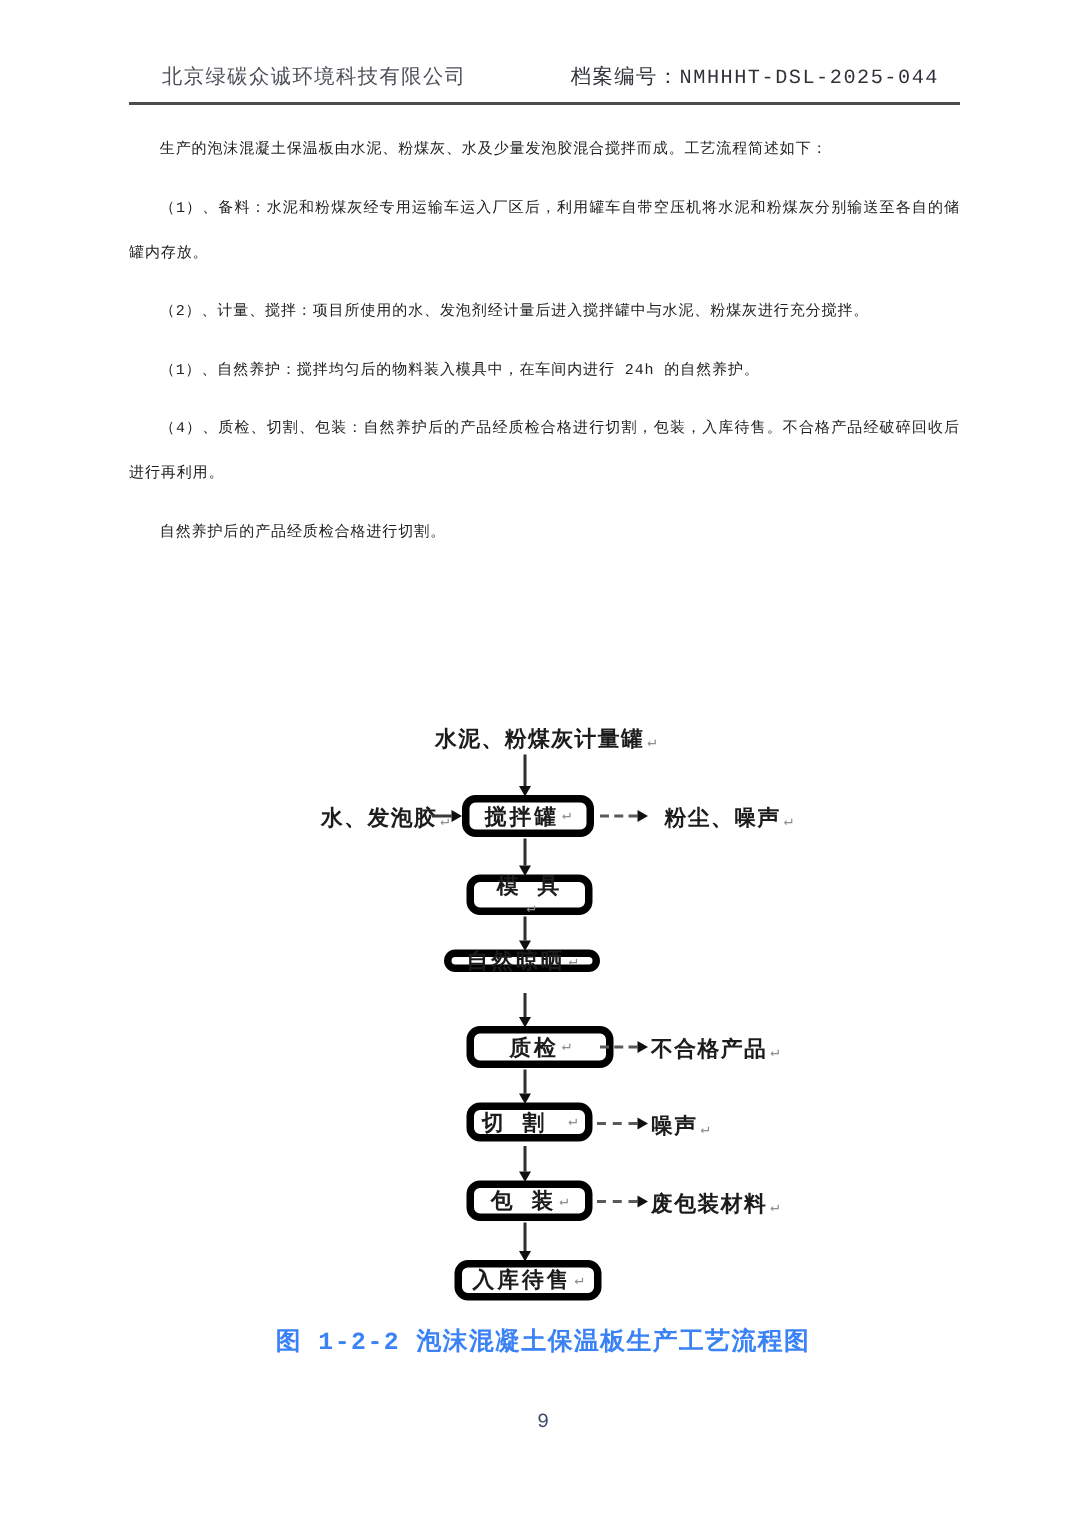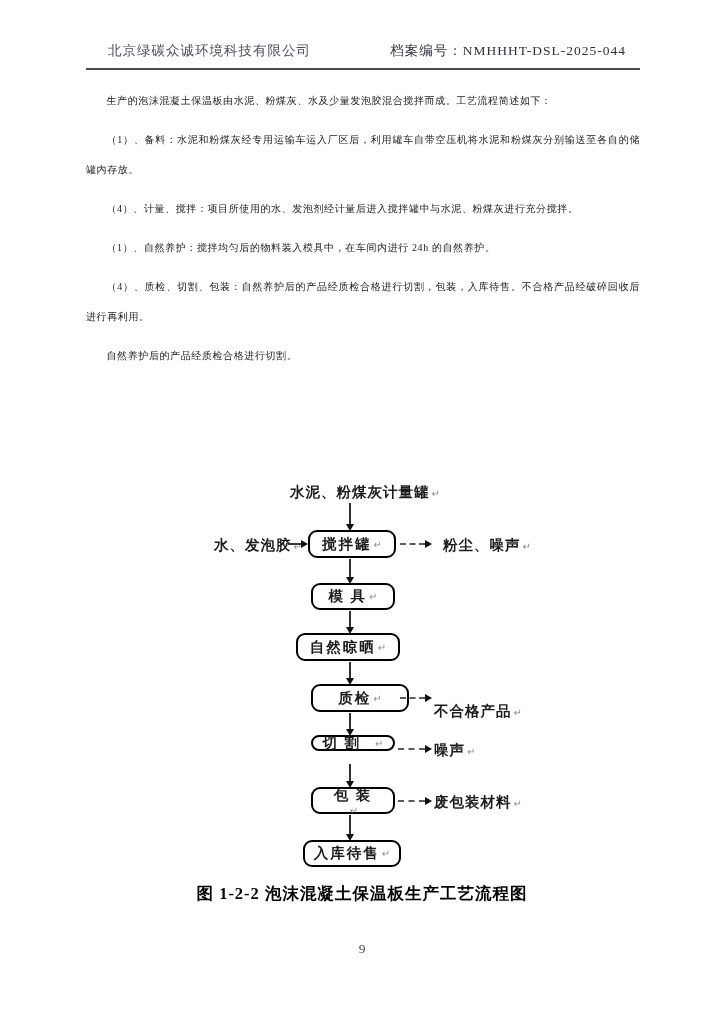--- a/index.html
+++ b/index.html
@@ -1,20 +1,20 @@
 <!DOCTYPE html>
 <html><head>
 <meta charset="utf-8">
 <style>
   html,body { margin:0; padding:0; background:#ffffff; }
   .page {
     position:relative;
     width:724px; height:1024px;
     background:#ffffff;
-    font-family:Liberation Serif, serif;
+    font-family:Liberation Mono, monospace;
     color:#1f1f1f;
     overflow:hidden;
   }
   
   .header {
     display:flex; justify-content:space-between; align-items:flex-end;
     margin:0 84px 0 86px;
     padding:42px 2px 8px 22px;
     border-bottom:2px solid #4c4c4c;
     font-size:13.5px;
@@ -36,21 +36,21 @@
   .flowchart {
     position:absolute; left:0; top:480px;
     width:724px; height:400px;
     font-size:14.5px;
     font-weight:600;
     color:#1c1c1c;
   }
   .flabel { position:absolute; white-space:nowrap; letter-spacing:1px; }
   .fbox {
     position:absolute; box-sizing:border-box;
-    border:2px solid #000000; border-radius:9px;
+    border:5px solid #000000; border-radius:9px;
     background:#ffffff;
     display:flex; align-items:center; justify-content:center;
     letter-spacing:2px;
   }
   .ret { font-size:10px; font-weight:400; color:#8d8d8d; margin-left:2px; letter-spacing:0; }
   .varrow { position:absolute; width:2px; background:#2f2f2f; }
   .varrow::after {
     content:""; position:absolute; left:-3.5px; bottom:-7px;
     width:0; height:0;
     border-left:4.5px solid transparent; border-right:4.5px solid transparent;
@@ -61,21 +61,21 @@
     content:""; position:absolute; right:-7px; top:-5px;
     width:0; height:0;
     border-top:4px solid transparent; border-bottom:4px solid transparent;
     border-left:7px solid #101010;
   }
   .harrow.dashed { border-top-style:dashed; border-top-color:#5a5a5a; }
   
   .caption {
     position:absolute; left:0; top:883px; width:724px;
     text-align:center; font-weight:bold; font-size:16.5px;
-    letter-spacing:1px; color:#000000;
+    letter-spacing:1px; color:#3b82f6;
   }
   .page-number {
     position:absolute; left:0; top:941px; width:724px;
     text-align:center; font-size:13.5px; color:#3e4b68;
   }
 </style>
 </head>
 <body>
 
 <div class="page">
@@ -83,21 +83,21 @@
   <div class="header">
     <span class="company">北京绿碳众诚环境科技有限公司</span>
     <span class="archive">
       <span>档案编号：</span><span>NMHHHT-DSL-2025-044</span>
     </span>
   </div>
 
   <div class="body-text">
     <p>生产的泡沫混凝土保温板由水泥、粉煤灰、水及少量发泡胶混合搅拌而成。工艺流程简述如下：</p>
     <p>（1）、备料：水泥和粉煤灰经专用运输车运入厂区后，利用罐车自带空压机将水泥和粉煤灰分别输送至各自的储罐内存放。</p>
-    <p>（4）、计量、搅拌：项目所使用的水、发泡剂经计量后进入搅拌罐中与水泥、粉煤灰进行充分搅拌。</p>
+    <p>（2）、计量、搅拌：项目所使用的水、发泡剂经计量后进入搅拌罐中与水泥、粉煤灰进行充分搅拌。</p>
     <p>（1）、自然养护：搅拌均匀后的物料装入模具中，在车间内进行 24h 的自然养护。</p>
     <p>（4）、质检、切割、包装：自然养护后的产品经质检合格进行切割，包装，入库待售。不合格产品经破碎回收后进行再利用。</p>
     <p>自然养护后的产品经质检合格进行切割。</p>
   </div>
 
   <div class="flowchart">
 
     <div class="flabel" style="left:290px; top:3px;">
       <span>水泥、粉煤灰计量罐</span><span class="ret">↵</span>
     </div>
@@ -107,57 +107,57 @@
     <div class="varrow" style="left:349px; top:131px; height:16px;"></div>
     <div class="varrow" style="left:349px; top:182px; height:16px;"></div>
     <div class="varrow" style="left:349px; top:233px; height:16px;"></div>
     <div class="varrow" style="left:349px; top:284px; height:17px;"></div>
     <div class="varrow" style="left:349px; top:335px; height:19px;"></div>
 
     <div class="fbox" style="left:308px; top:50px;  width:88px;  height:28px;">
       <span>搅拌罐</span>
         <span class="ret">↵</span>
     </div>
-    <div class="fbox" style="left:311px; top:103px; width:84px;  height:27px;">
+    <div class="fbox" style="left:311px; top:103px; width:84px;  height:27px;flex-direction:column;">
       <span>模 具</span>
         <span class="ret">↵</span>
     </div>
-    <div class="fbox" style="left:296px; top:153px; width:104px; height:28px;">
+    <div class="fbox" style="left:296px; top:153px; width:104px; height:15px;">
       <span>自然晾晒</span>
         <span class="ret">↵</span>
     </div>
     <div class="fbox" style="left:311px; top:204px; width:98px;  height:28px;">
       <span>质检</span>
         <span class="ret">↵</span>
     </div>
-    <div class="fbox" style="left:311px; top:255px; width:84px;  height:16px;gap:12px;">
+    <div class="fbox" style="left:311px; top:255px; width:84px;  height:26px;gap:12px;">
       <span>切 割</span>
         <span class="ret">↵</span>
     </div>
-    <div class="fbox" style="left:311px; top:307px; width:84px;  height:27px;flex-direction:column;">
+    <div class="fbox" style="left:311px; top:307px; width:84px;  height:27px;">
       <span>包 装</span>
         <span class="ret">↵</span>
     </div>
     <div class="fbox" style="left:303px; top:360px; width:98px;  height:27px;text-align:center;">
       <span>入库待售</span>
         <span class="ret">↵</span>
     </div>
 
     <div class="flabel" style="left:214px; top:56px;">
       <span>水、发泡胶</span><span class="ret">↵</span>
     </div>
     <div class="harrow" style="left:288px; top:63px; width:13px;"></div>
 
     <div class="harrow dashed" style="left:400px; top:63px;  width:25px;"></div>
     <div class="flabel" style="left:432px; top:56px;margin-left:11px;">
       <span>粉尘、噪声</span><span class="ret">↵</span>
     </div>
 
     <div class="harrow dashed" style="left:400px; top:217px; width:25px;"></div>
-    <div class="flabel" style="left:434px; top:222px;">
+    <div class="flabel" style="left:434px; top:210px;">
       <span>不合格产品</span><span class="ret">↵</span>
     </div>
 
     <div class="harrow dashed" style="left:398px; top:268px; width:27px;"></div>
     <div class="flabel" style="left:434px; top:261px;">
       <span>噪声</span><span class="ret">↵</span>
     </div>
 
     <div class="harrow dashed" style="left:398px; top:320px; width:27px;"></div>
     <div class="flabel" style="left:434px; top:313px;">

